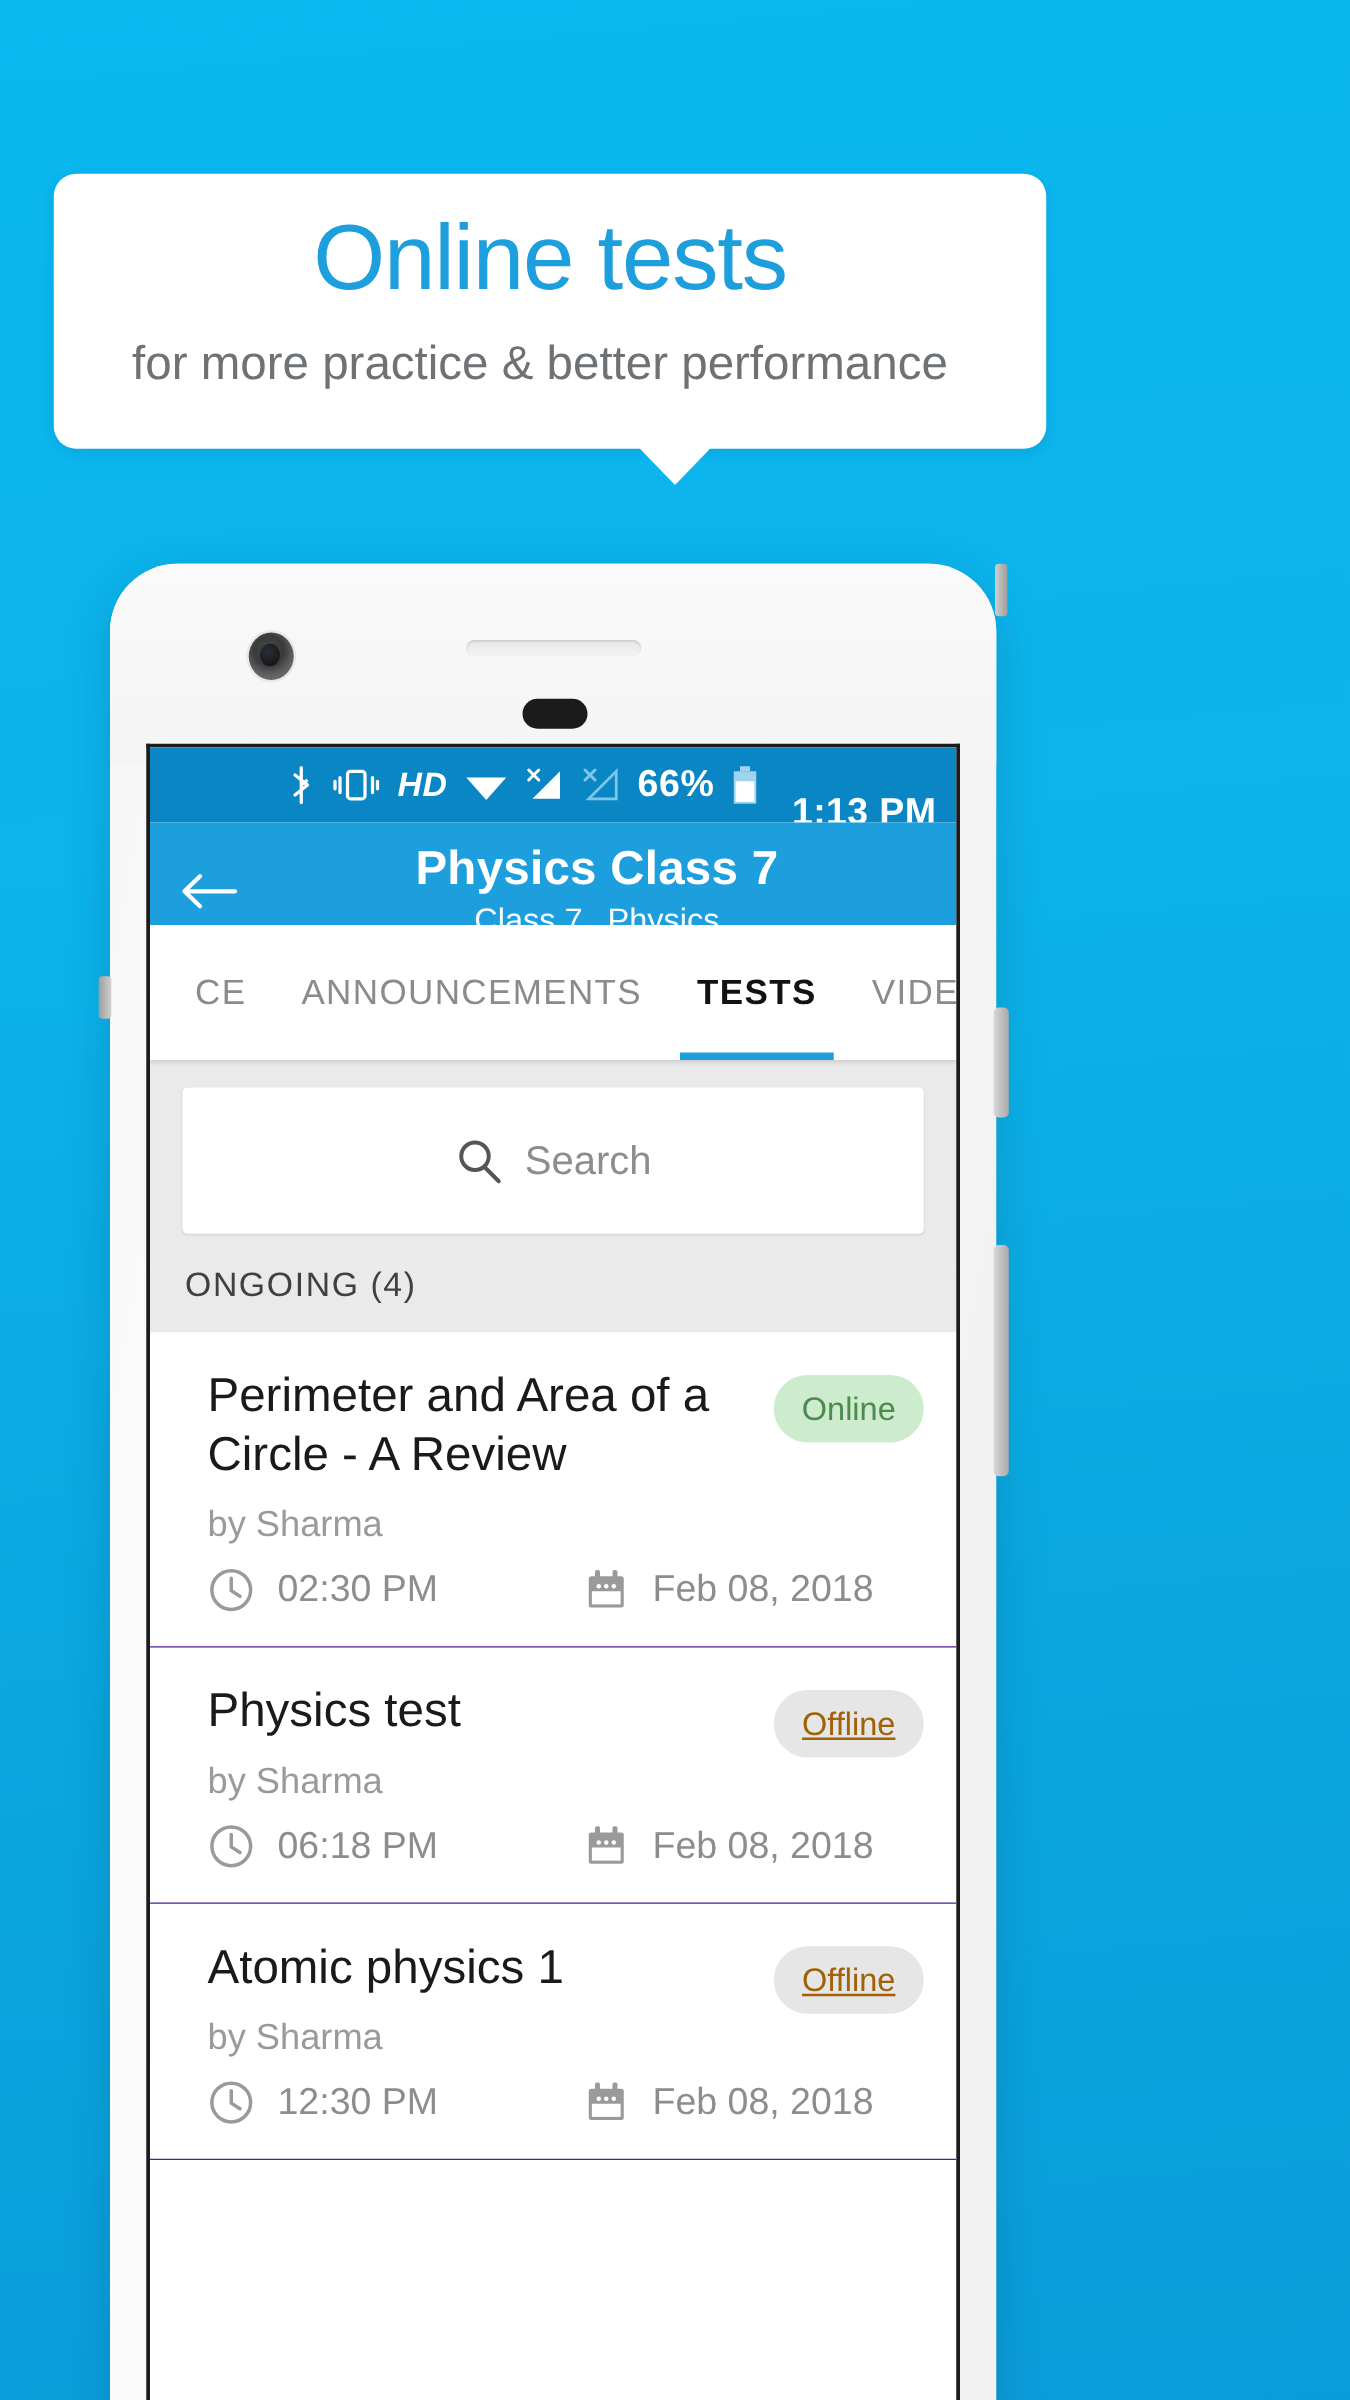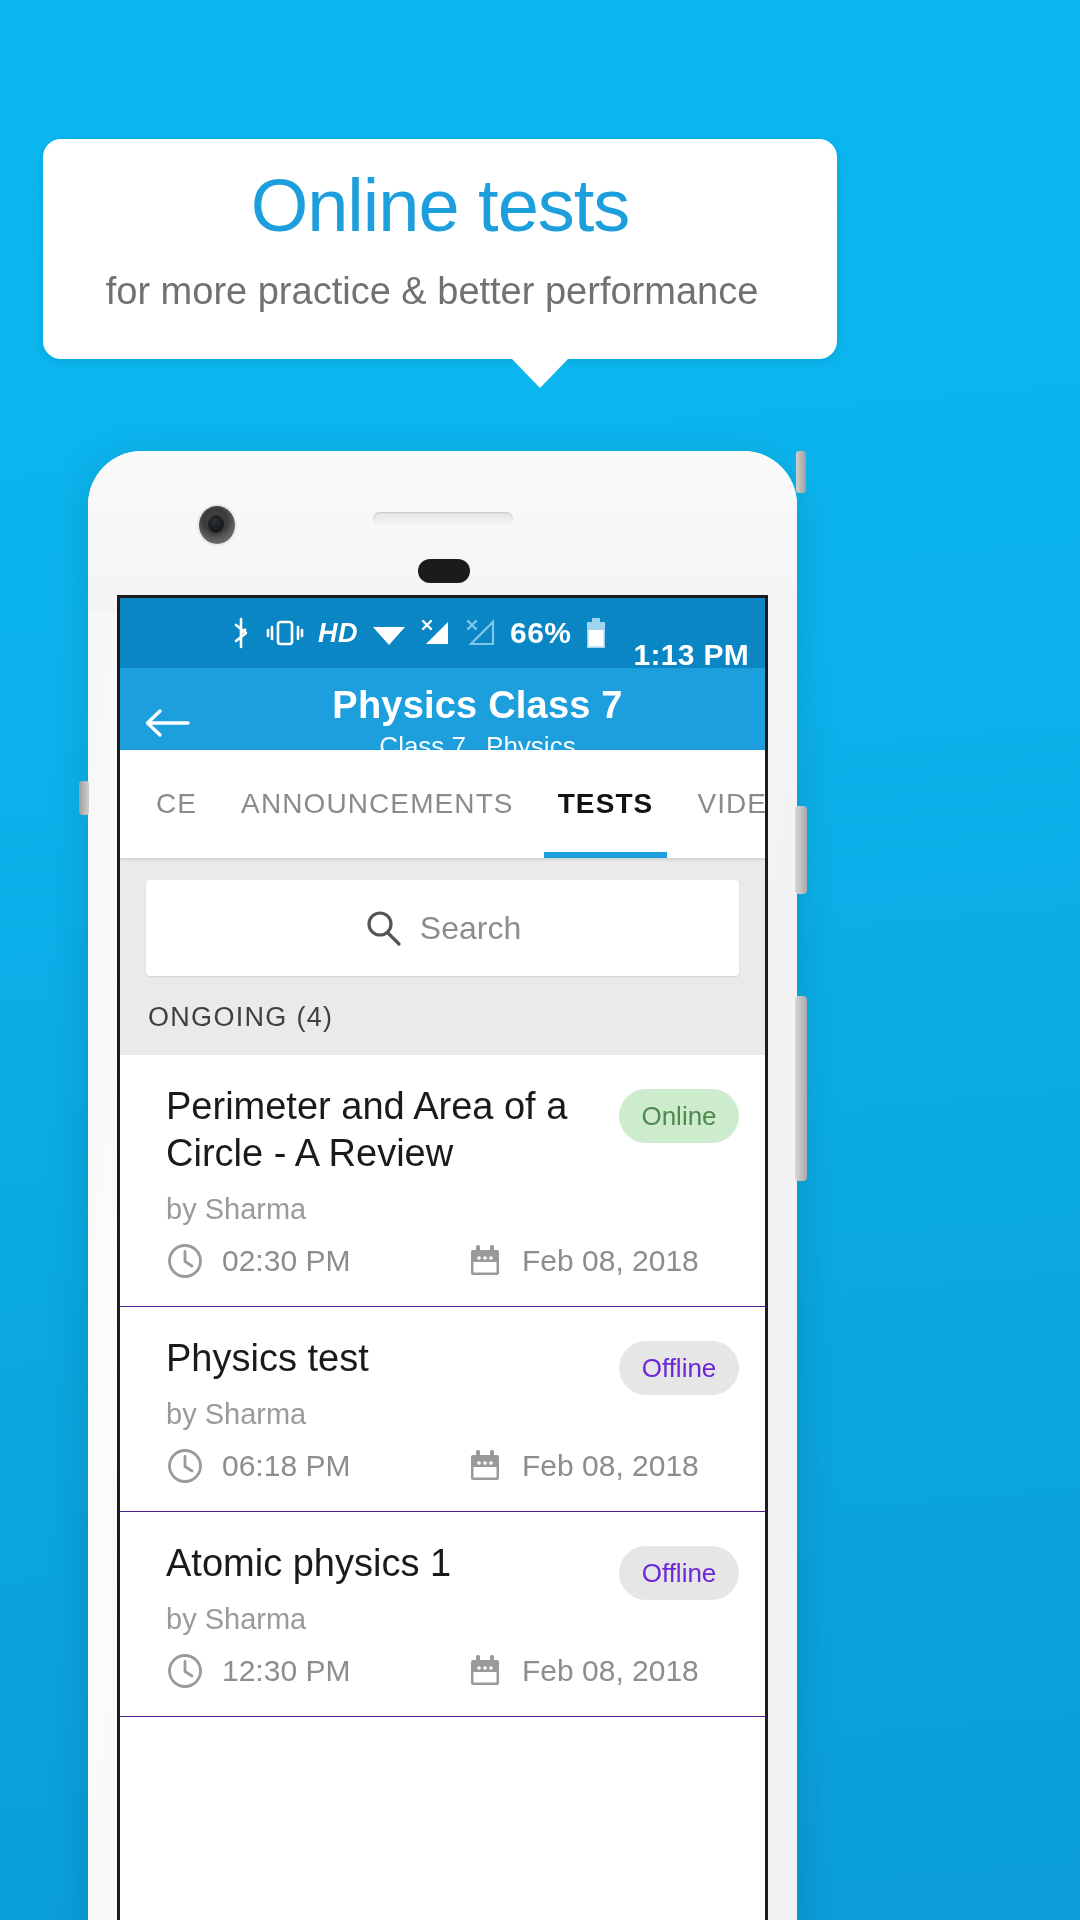--- a/index.html
+++ b/index.html
@@ -89,21 +89,21 @@
     background:linear-gradient(90deg,#d8d8d8,#a9a9a9);
   }
   .screen{
     position:absolute;left:29px;top:144px;right:29px;bottom:0;
     background:#ffffff;overflow:hidden;
     border:3px solid #1c1c1c;border-bottom:none;
   }
 
   
   .statusbar{
-    height:70px;background:#0b86c4;
+    height:60px;background:#0b86c4;
     display:flex;align-items:center;justify-content:flex-end;
     padding-right:16px;box-sizing:border-box;
     color:#ffffff;
   }
   .sb-icons{display:flex;align-items:center;gap:13px;}
   .sb-pct{font-size:30px;font-weight:700;letter-spacing:0.5px;}
   .sb-time{font-size:30px;font-weight:700;margin-left:14px;letter-spacing:0.3px;margin-top:44px;}
   .sb-ico{display:block;}
 
   
@@ -143,21 +143,21 @@
   .tab.active{color:#121212;font-weight:700;}
   .tab.active:after{
     content:"";position:absolute;left:8px;right:8px;bottom:0;height:6px;background:#1e9fdd;
   }
 
   
   .searchwrap{
     background:#eaeaea;padding:22px 26px 26px 26px;
   }
   .searchbox{
-    height:96px;background:#ffffff;border-radius:4px;
+    height:117px;background:#ffffff;border-radius:4px;
     display:flex;align-items:center;justify-content:center;
     box-shadow:0 1px 2px rgba(0,0,0,0.10);
   }
   .search-ico{margin-right:18px;}
   .search-ph{font-size:32px;color:#8d8d8d;}
 
   
   .section-hd{
     background:#eaeaea;padding:0 0 22px 28px;
     font-size:27px;color:#404040;letter-spacing:1.3px;
@@ -182,21 +182,21 @@
   .meta-item{display:flex;align-items:center;}
   .meta-item.time{width:300px;}
   .meta-txt{font-size:30px;color:#8d8d8d;margin-left:18px;}
   .badge{
     position:absolute;right:26px;top:34px;
     height:54px;min-width:120px;border-radius:27px;
     display:flex;align-items:center;justify-content:center;
     font-size:26px;box-sizing:border-box;padding:0 22px;
   }
   .badge.online{background:#cdeccd;color:#4e8a4e;}
-  .badge.offline{background:#e6e6e6;color:#6d28d9;}
+  .badge.offline{background:#e6e6e6;color:#a16207;text-decoration:underline;}
 </style>
 </head>
 <body>
 
 <div id="stage">
 
   <div class="callout">
     <div class="callout-title">Online tests</div>
     <div class="callout-sub">for more practice &amp; better performance</div>
   </div>

